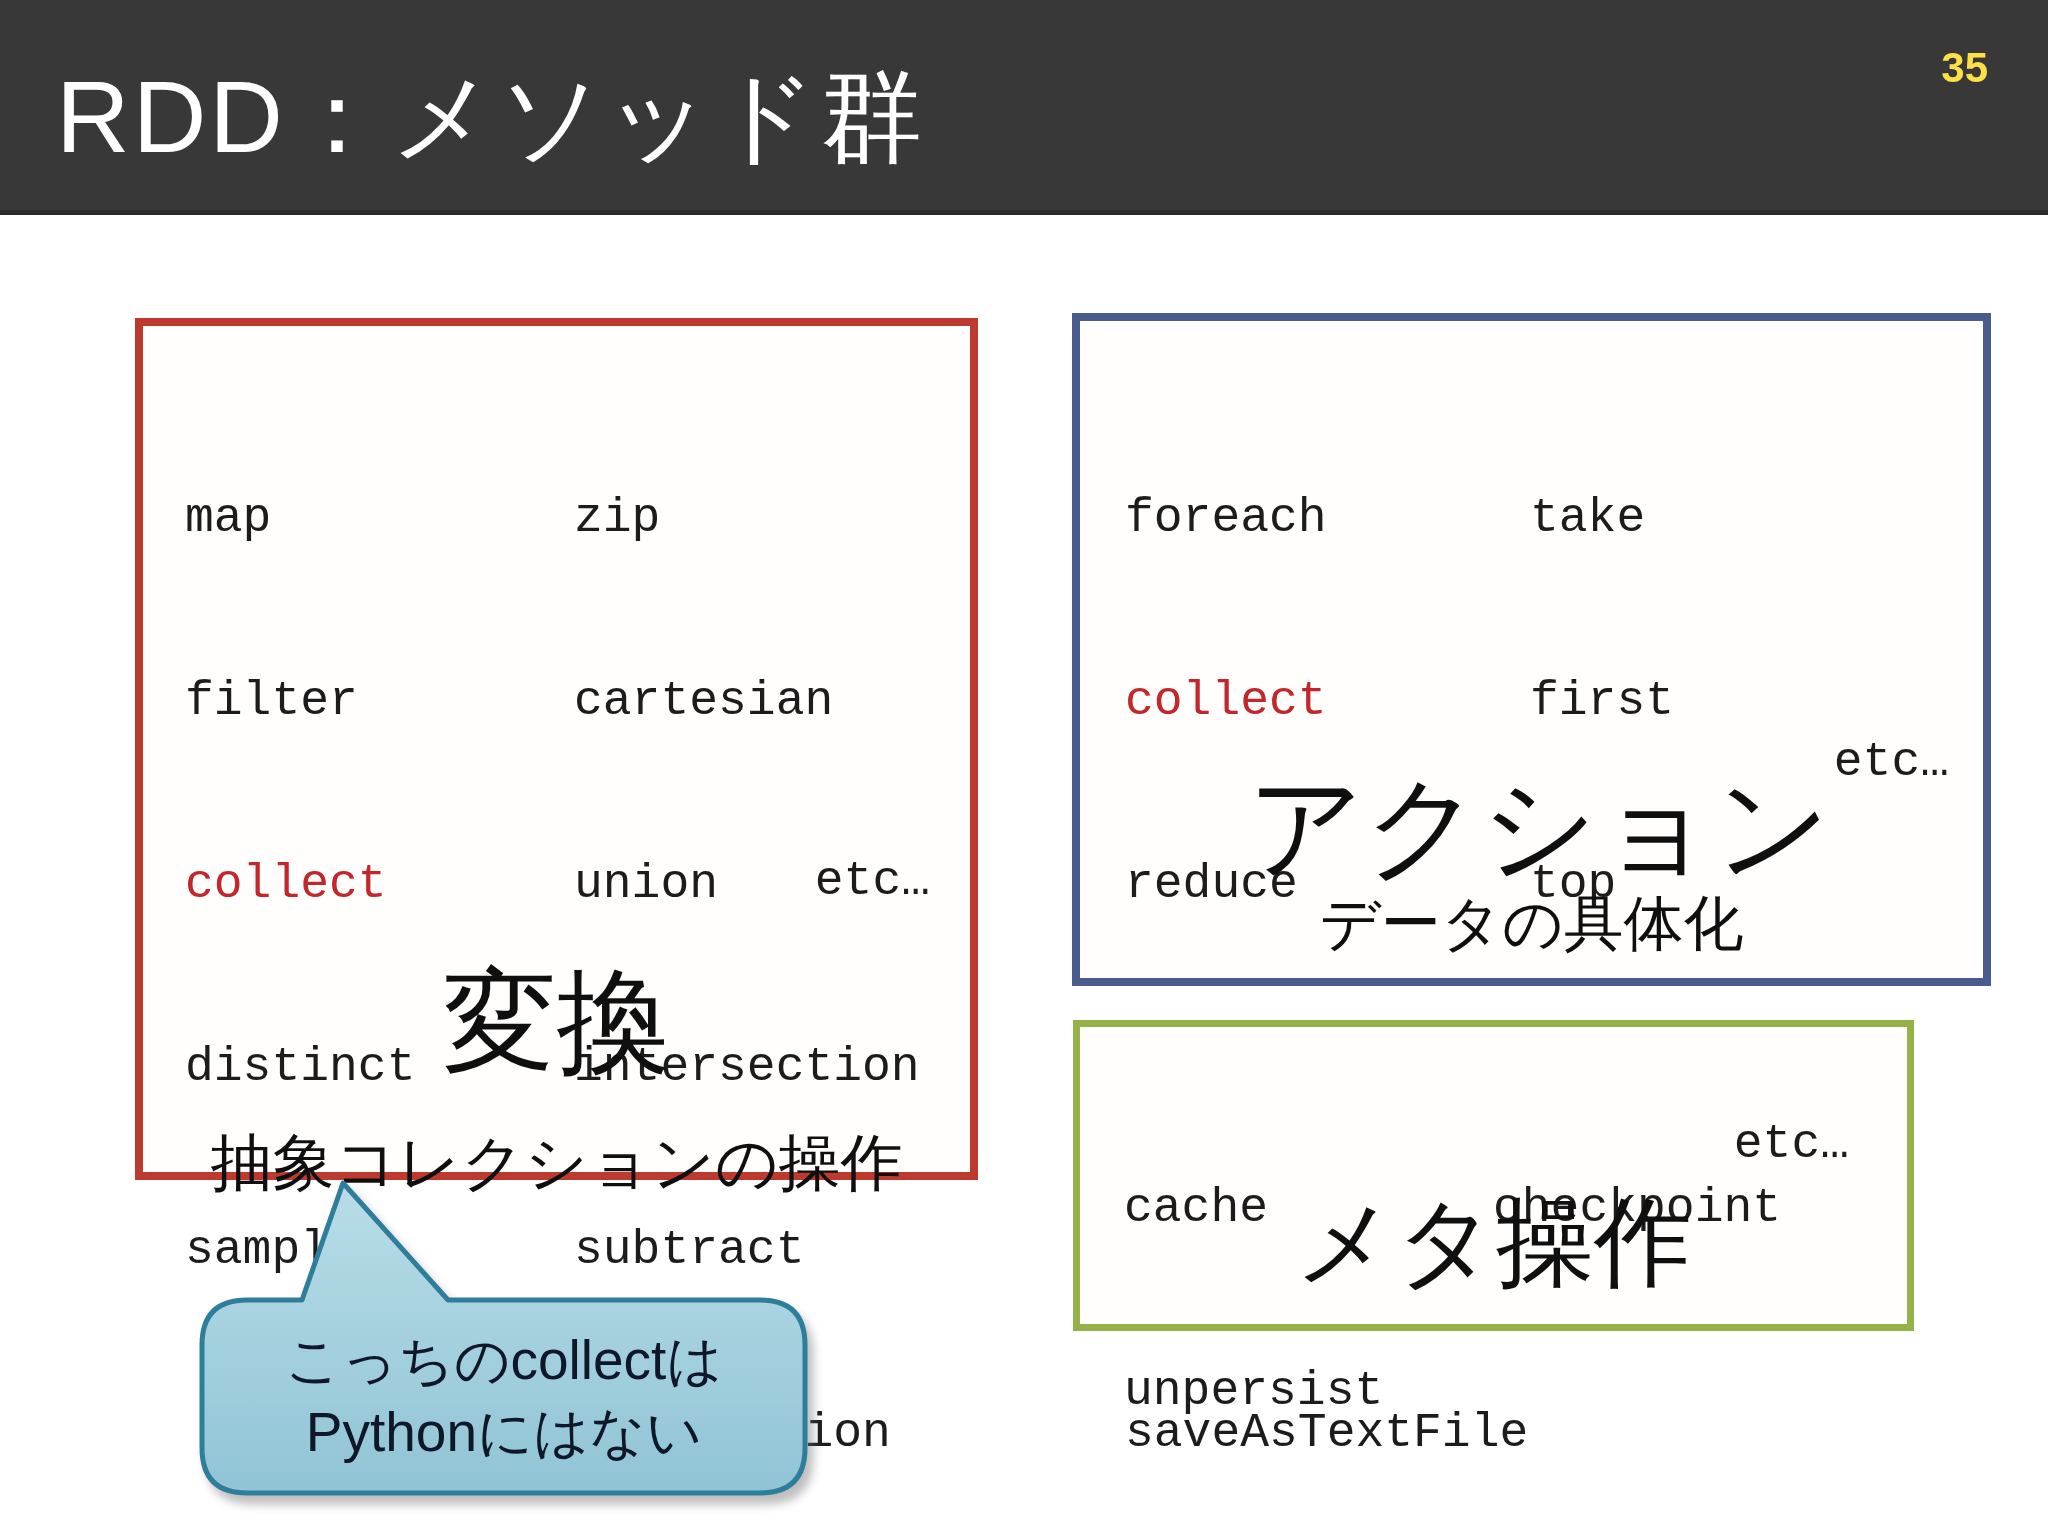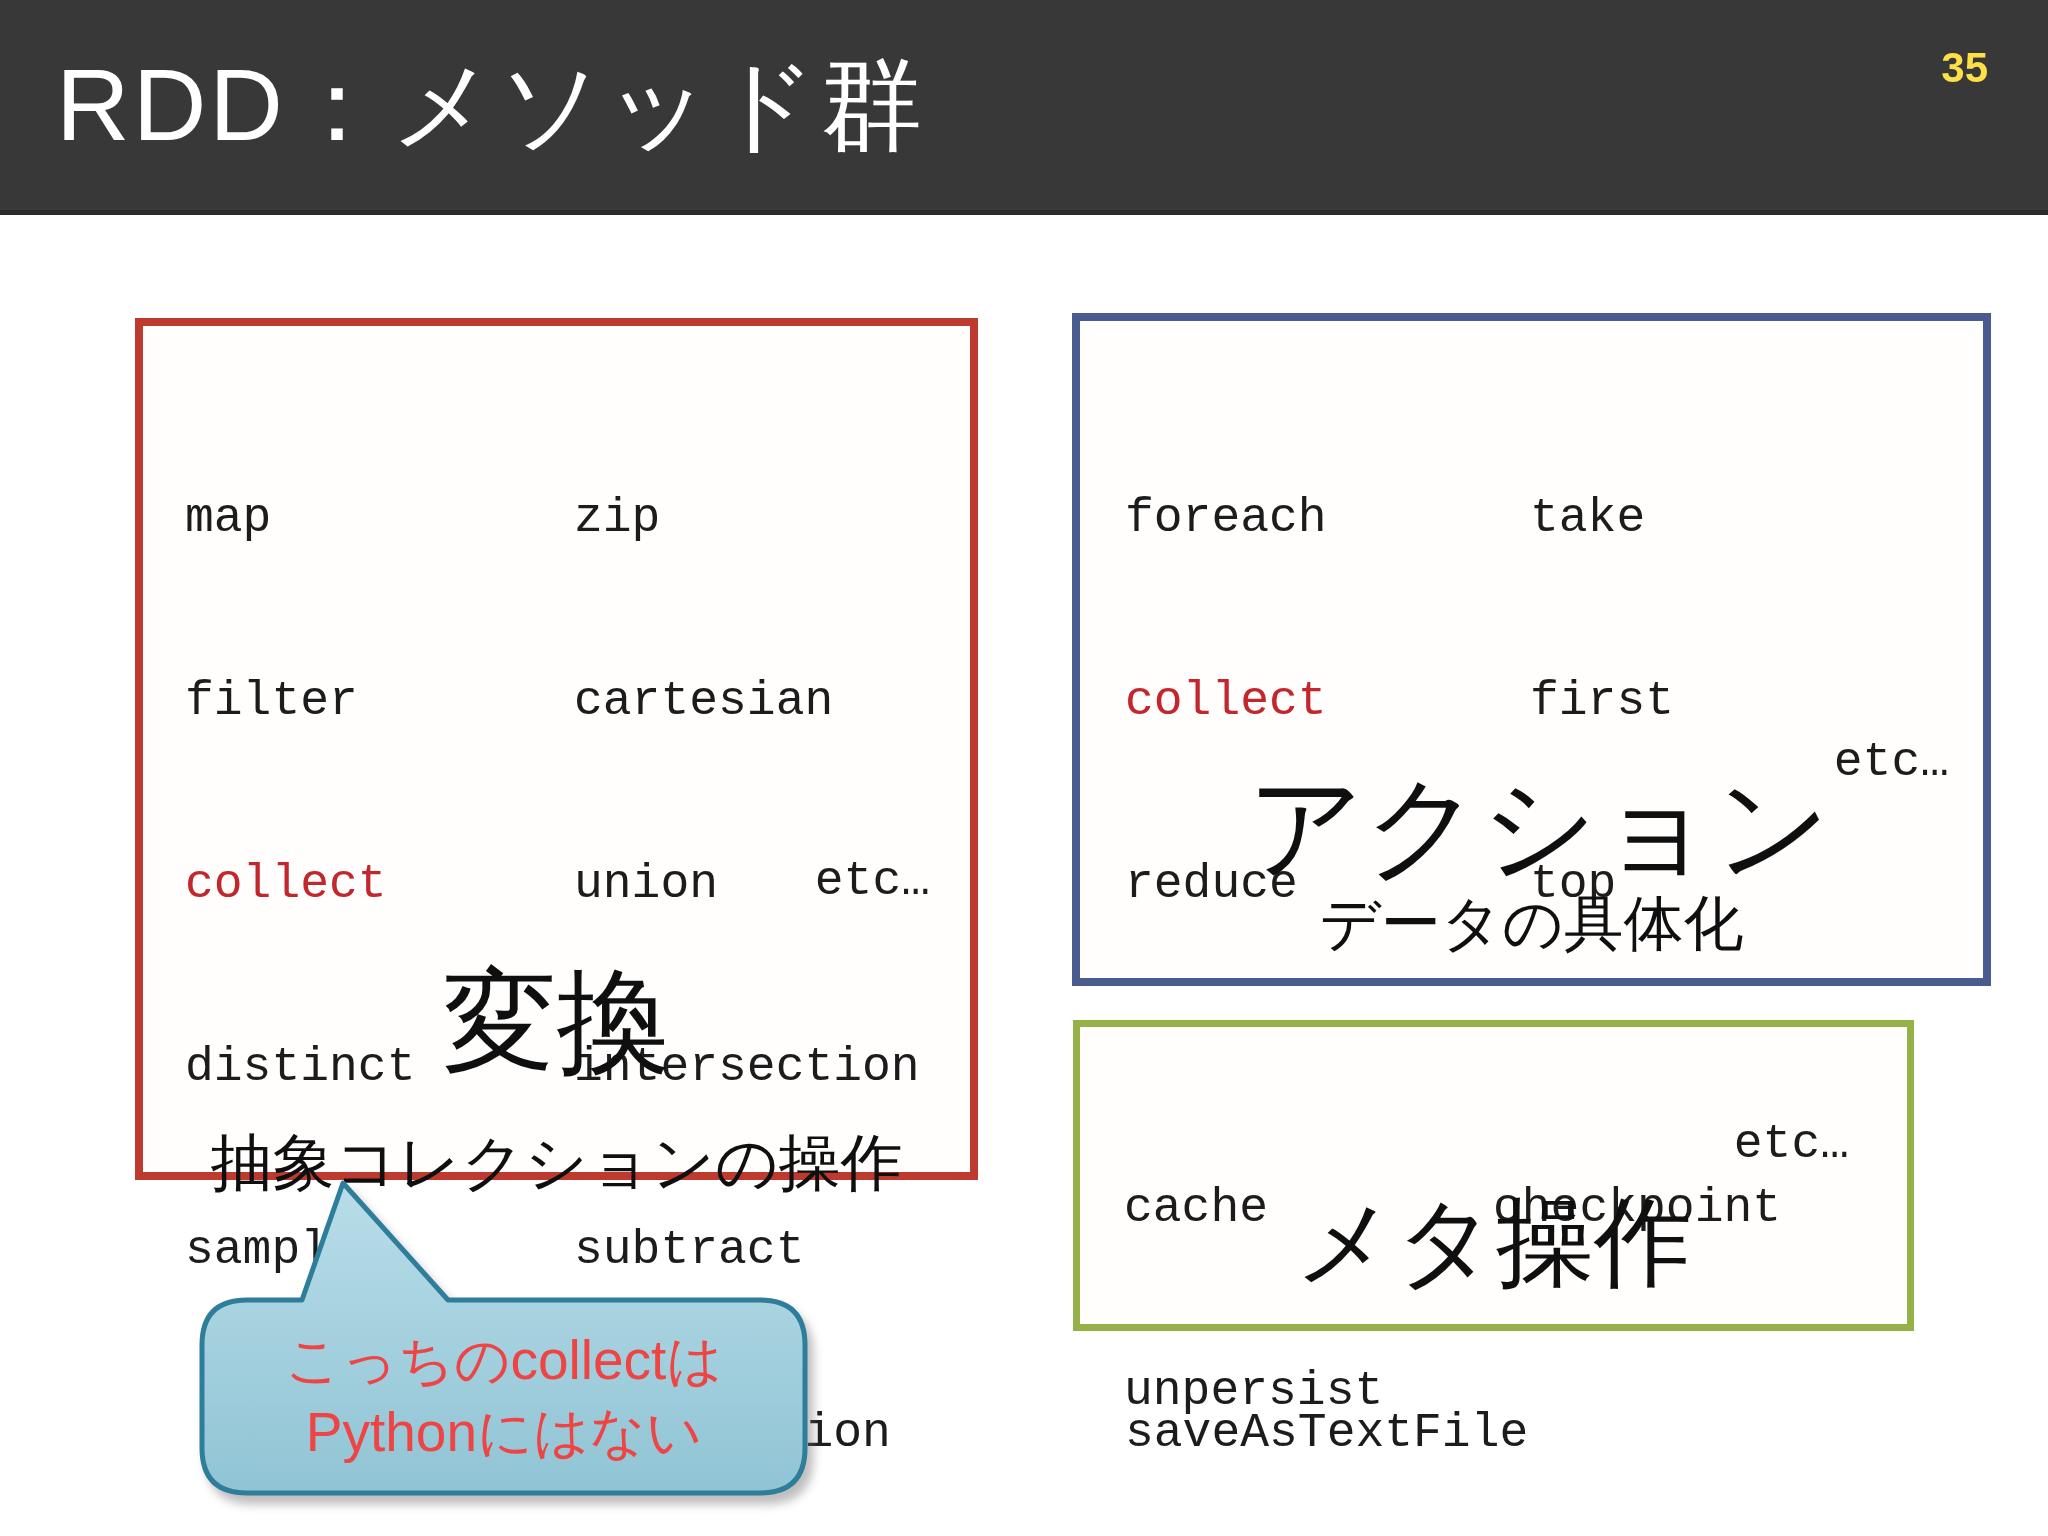--- a/index.html
+++ b/index.html
@@ -3,21 +3,21 @@
 <meta charset="utf-8">
 <style>
   * { margin:0; padding:0; box-sizing:border-box; }
   html,body { width:2048px; height:1536px; }
   body { background:#ffffff; font-family:"Liberation Sans", sans-serif; }
   .slide { position:relative; width:2048px; height:1536px; background:#ffffff; overflow:hidden; }
 
   
   .header { position:absolute; left:0; top:0; width:2048px; height:215px;
             background:#383838; border-bottom:5px solid #2b2b2b; }
-  .title { position:absolute; left:56px; top:0; line-height:210px;
+  .title { position:absolute; left:56px; top:12px; line-height:210px;
            font-size:102px; font-weight:300; color:#ffffff; letter-spacing:3px; white-space:nowrap; }
   .page-num { position:absolute; right:60px; top:44px; font-size:42px; font-weight:bold; color:#fde047; }
 
   
   .box { position:absolute; background:#fffefd; }
   .box-red   { left:135px;  top:318px;  width:843px; height:862px; border:8px solid #bf3a2e; }
   .box-blue  { left:1072px; top:313px;  width:919px; height:673px; border:8px solid #4a5b8e; }
   .box-green { left:1073px; top:1020px; width:841px; height:311px; border:7px solid #94b247; }
 
   .mono-col { position:absolute; font-family:"Liberation Mono","DejaVu Sans Mono",monospace;
@@ -43,21 +43,21 @@
   .box-red  .heading-sub { top:760px; font-size:62px;margin-top:43px; }
   .box-blue .heading-xl  { top:446px; font-size:114px;margin-left:8px; }
   .box-blue .heading-sub { top:570px; font-size:60px; }
   .box-green .heading-xl { top:164px; font-size:98px; }
 
   
   .callout-svg { position:absolute; left:197px; top:1175px; width:620px; height:330px;
                  filter:drop-shadow(6px 9px 5px rgba(110,110,110,0.45)); }
   .callout-text { position:absolute; left:202px; top:1300px; width:604px; height:193px;
                   display:flex; flex-direction:column; align-items:center; justify-content:center;
-                  text-align:center; font-size:55px; line-height:1.3; color:#ef4444; }
+                  text-align:center; font-size:55px; line-height:1.3; color:#0f172a; }
 </style>
 </head>
 <body>
 
 <div class="slide">
 
   <div class="header">
     <div class="title">RDD：メソッド群</div>
     <div class="page-num">35</div>
   </div>

